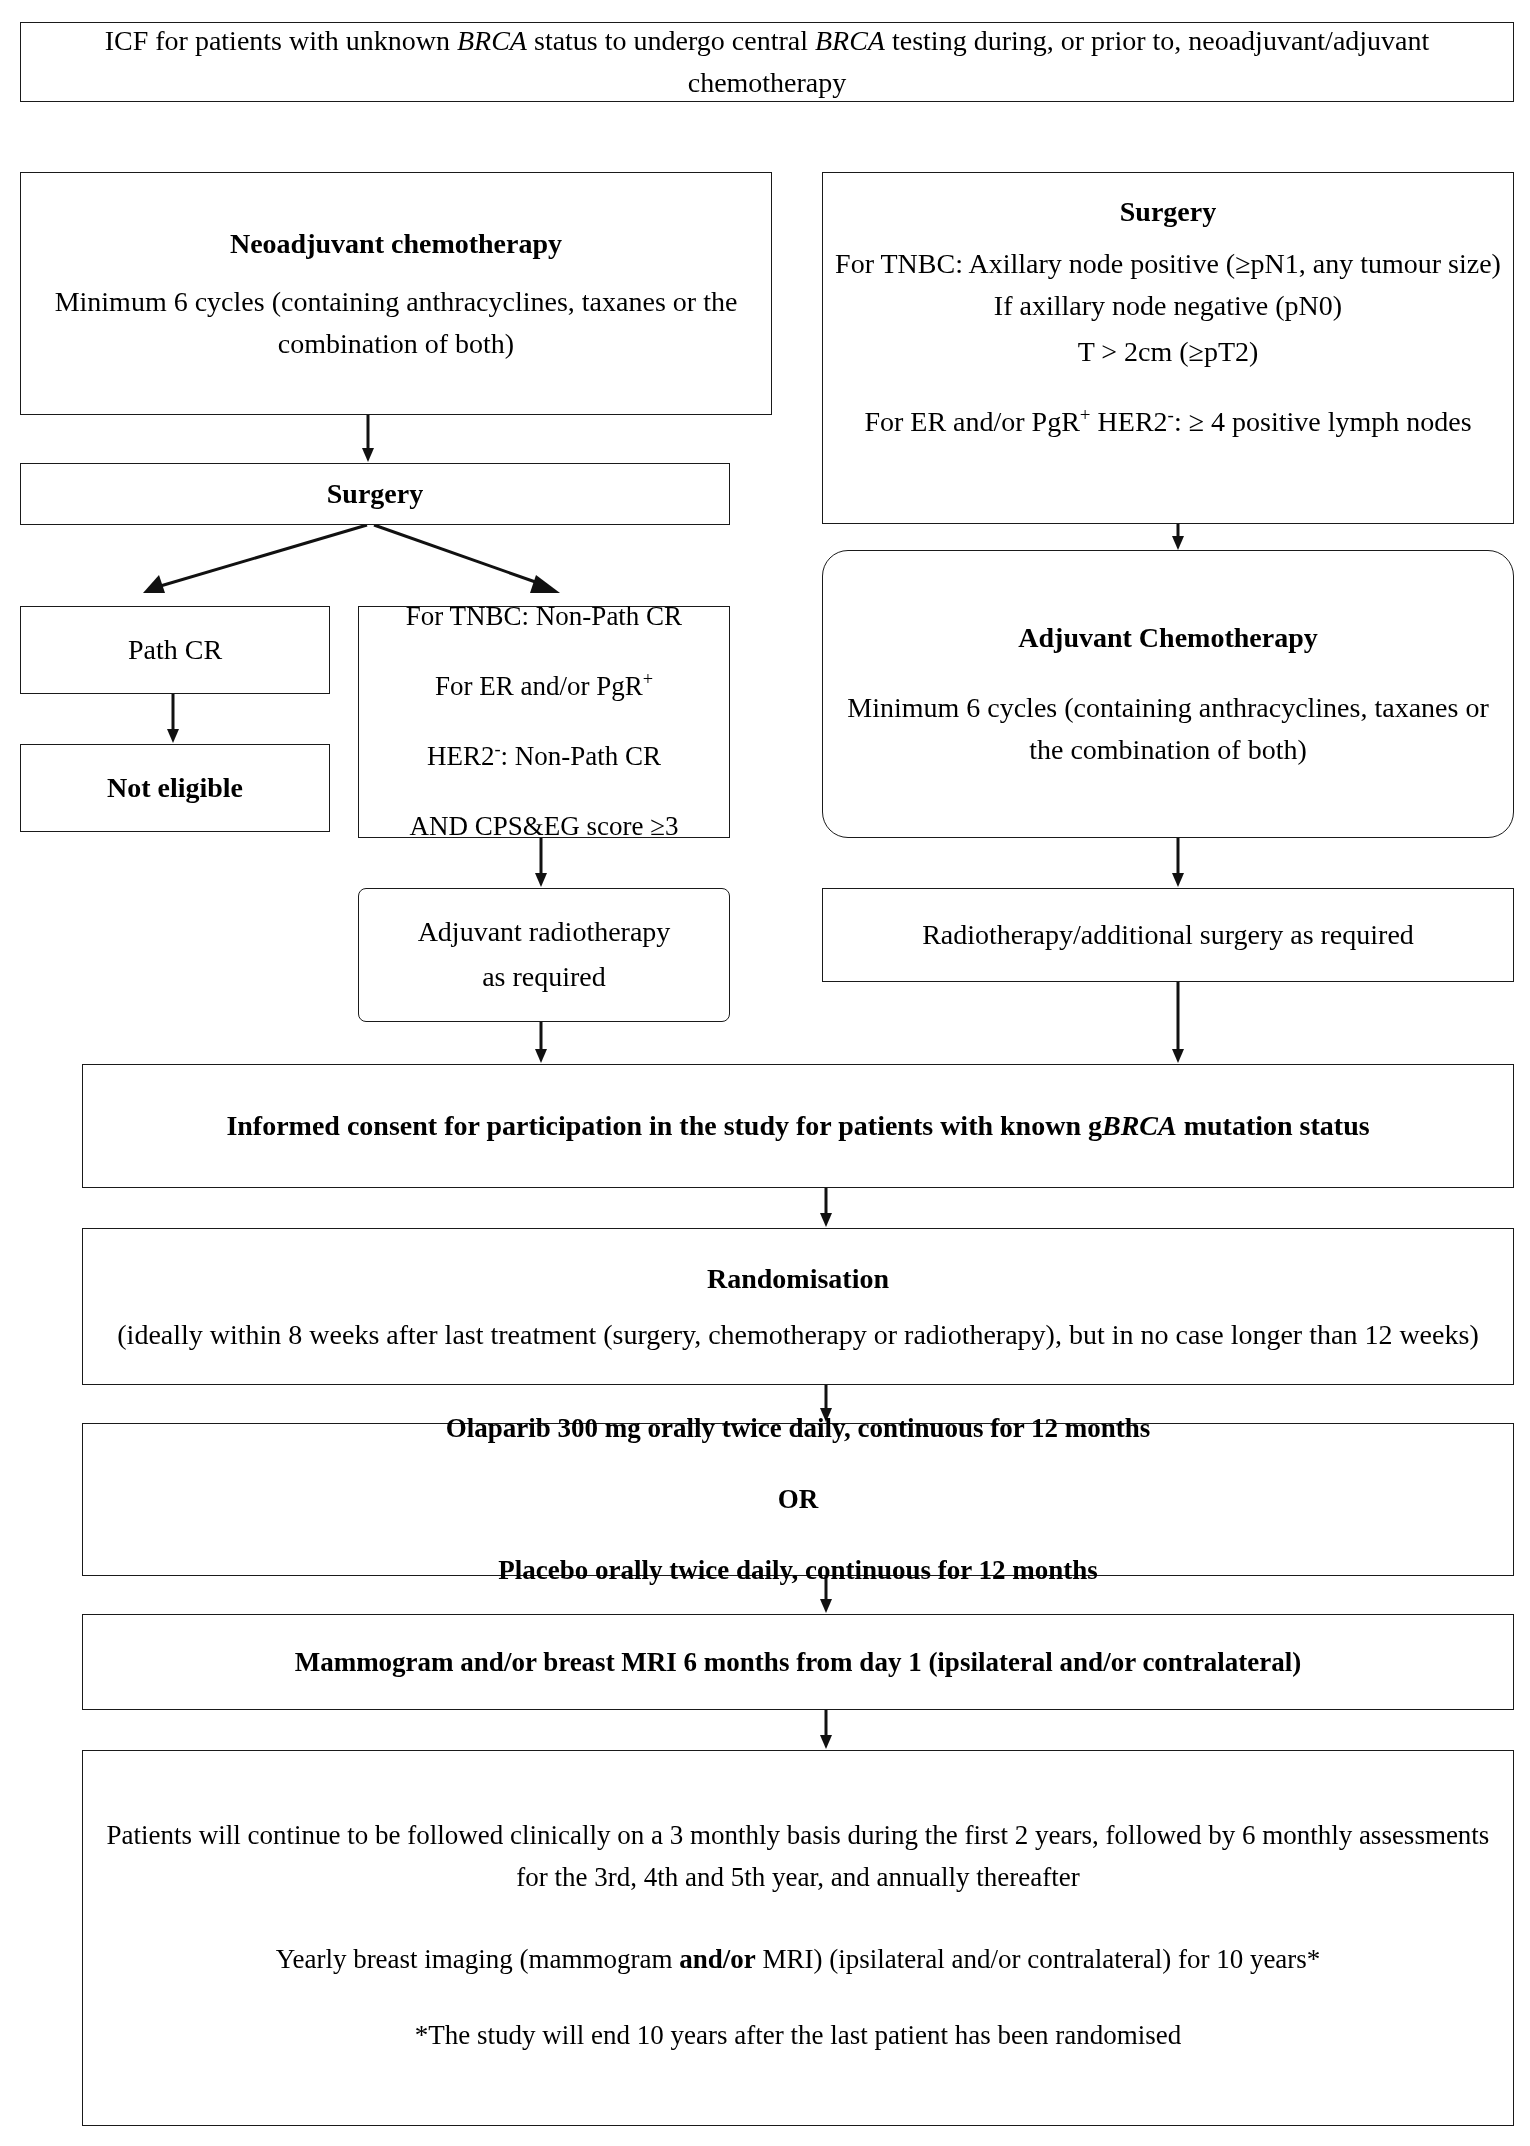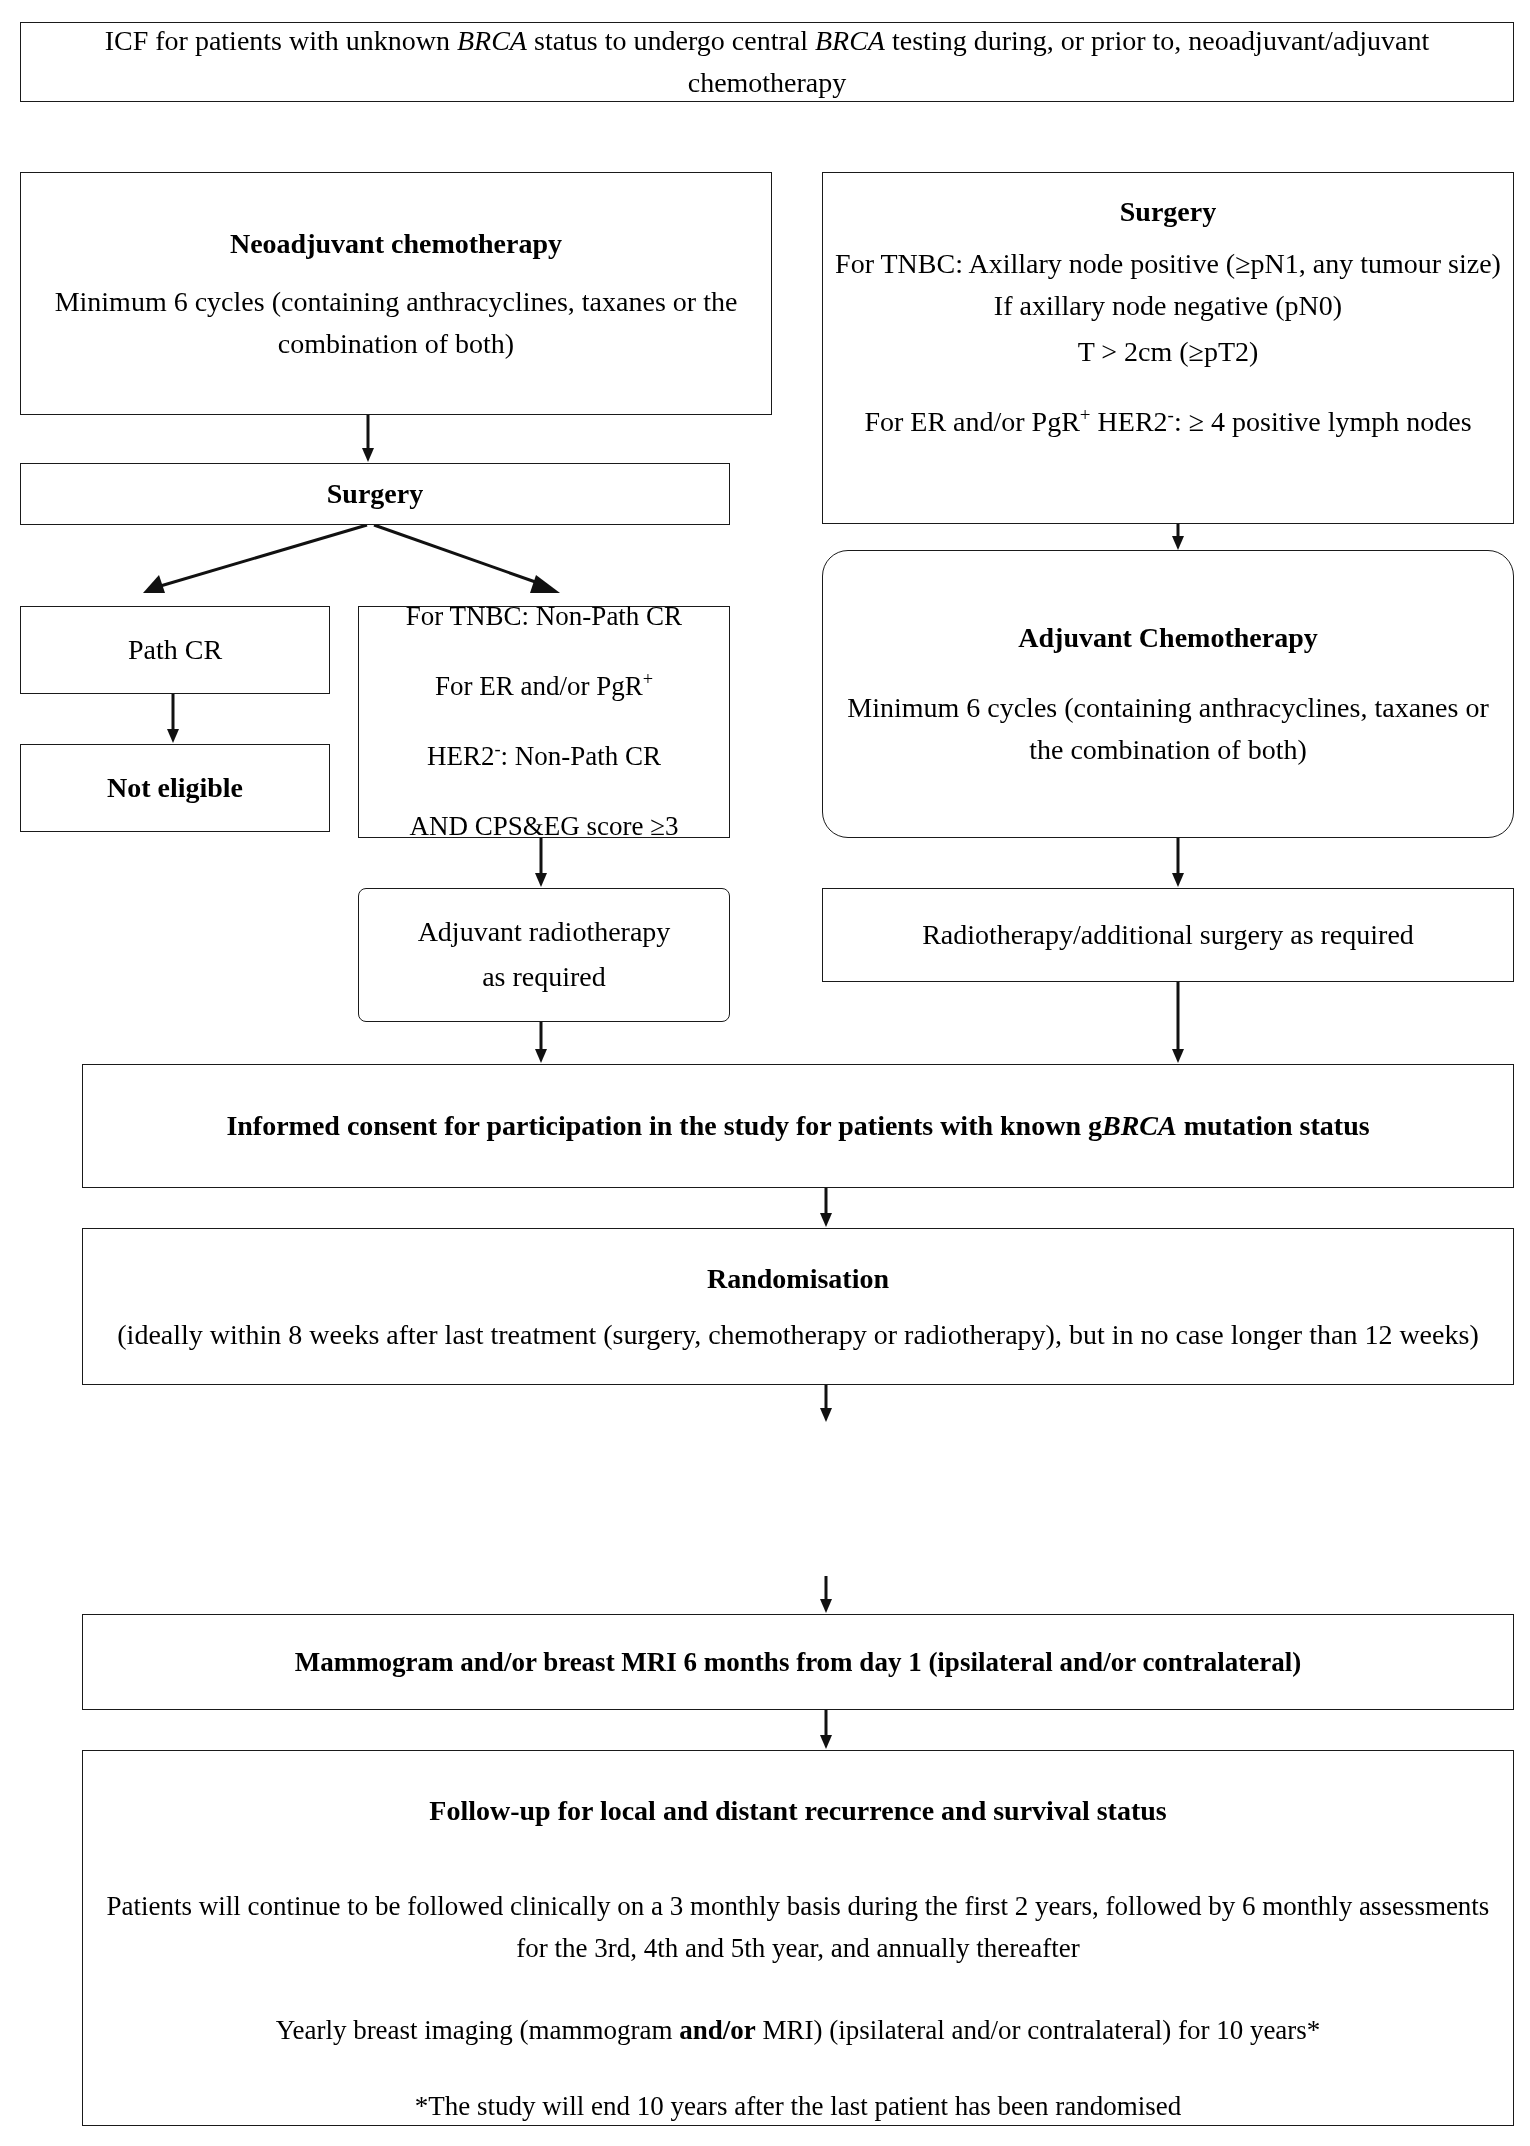--- a/index.html
+++ b/index.html
@@ -199,25 +199,29 @@
 
   <div class="box t-28" style="left:82px; top:1064px; width:1432px; height:124px;">
     <p class="bold">Informed consent for participation in the study for patients with known g<i class="ital">BRCA</i> mutation status</p>
   </div>
 
   <div class="box t-28" style="left:82px; top:1228px; width:1432px; height:157px;">
     <p class="bold">Randomisation</p>
     <p style="margin-top:14px;">(ideally within 8 weeks after last treatment (surgery, chemotherapy or radiotherapy), but in no case longer than 12 weeks)</p>
   </div>
 
+  <div class="box t-27" style="left:82px; top:1423px; width:1432px; height:153px; line-height:1.6;">
+    <p class="bold" style="margin:0;">Olaparib 300 mg orally twice daily, continuous for 12 months</p>
+    <p class="bold" style="margin:0;">OR</p>
+    <p class="bold" style="margin:0;">Placebo orally twice daily, continuous for 12 months</p>
+  </div>
 
   <div class="box t-27" style="left:82px; top:1614px; width:1432px; height:96px;">
     <p class="bold">Mammogram and/or breast MRI 6 months from day 1 (ipsilateral and/or contralateral)</p>
   </div>
 
   <div class="box t-27" style="left:82px; top:1750px; width:1432px; height:376px; justify-content:flex-start; padding-top:38px; line-height:1.55;">
-    <p class="bold t-28">Follow-up for local and distant recurrence and survival status</p>
     <p style="margin-top:26px;">Patients will continue to be followed clinically on a 3 monthly basis during the first 2 years, followed by 6 monthly assessments for the 3rd, 4th and 5th year, and annually thereafter</p>
     <p style="margin-top:12px;">Yearly breast imaging (mammogram <b class="bold">and/or</b> MRI) (ipsilateral and/or contralateral) for 10 years*</p>
     <p style="margin-top:6px;">*The study will end 10 years after the last patient has been randomised</p>
   </div>
 
 </div>
 
 </body></html>

